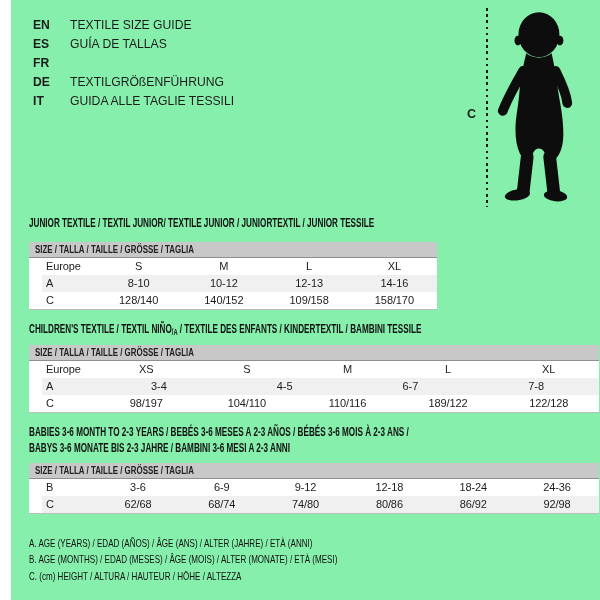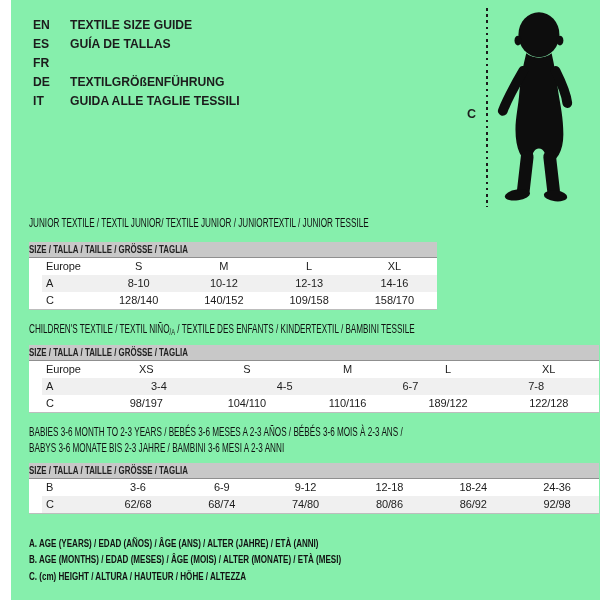--- a/index.html
+++ b/index.html
@@ -8,46 +8,46 @@
   .canvas{position:absolute;left:11px;top:0;width:600px;height:600px;background:#86efac;}
 
   
   .sq{display:inline-block;white-space:nowrap;transform-origin:0 50%;}
 
   
   .lang-list{position:absolute;left:22px;top:15px;}
   .lang-row{display:flex;height:19px;align-items:center;}
   .lang-code{width:37px;font-weight:bold;font-size:13.5px;}
   .lang-code .sq,.lang-label .sq{transform:scaleX(.9);}
-  .lang-label{font-weight:bold;font-size:13.5px;}
+  .lang-label{font-weight:normal;font-size:13.5px;}
 
   
   .measure-line{position:absolute;left:475px;top:8px;width:2px;height:199px;
     background-image:repeating-linear-gradient(to bottom,#1b1b1b 0px,#1b1b1b 2.6px,transparent 2.6px,transparent 6.2px);}
   .figure-c{position:absolute;left:456px;top:107px;font-weight:bold;font-size:12.5px;}
   .baby-svg{position:absolute;left:482px;top:8px;}
 
   
-  .sec-title{position:absolute;left:18px;font-weight:normal;font-size:12px;line-height:16px;color:#111;}
+  .sec-title{position:absolute;left:18px;font-weight:bold;font-size:12px;line-height:16px;color:#111;}
   .sec-title .sq{transform:scaleX(.68);}
   .sub-part{font-size:8.5px;vertical-align:-2px;}
 
   
   .tbl{position:absolute;left:18px;border-bottom:1px solid #bdbdbd;background:#fff;}
   .tbl-header{height:15px;line-height:15px;background:#c8c8c8;border-bottom:1px solid #8f8f8f;
-    padding-left:0;font-weight:bold;font-size:11px;color:#222;}
+    padding-left:6px;font-weight:bold;font-size:11px;color:#222;}
   .tbl-header .sq{transform:scaleX(.72);}
   .tbl-row{display:flex;height:17px;line-height:17px;font-size:11px;letter-spacing:-.1px;margin-left:13px;}
   .tbl-row.alt{background:#f0f0f0;}
   .tbl-row .lbl{width:50px;padding-left:4px;}
   .tbl-row .cell{flex:1;text-align:center;}
 
   
   .footnotes{position:absolute;left:18px;top:535px;}
-  .footnote{height:16.3px;line-height:16.3px;font-weight:bold;font-size:11.5px;color:#111;}
+  .footnote{height:16.3px;line-height:16.3px;font-weight:normal;font-size:11.5px;color:#111;}
   .footnote .sq{transform:scaleX(.7);}
 </style>
 </head>
 <body>
 
 <div class="canvas">
 
   <div class="lang-list">
     <div class="lang-row">
       <span class="lang-code"><span class="sq">EN</span></span>

